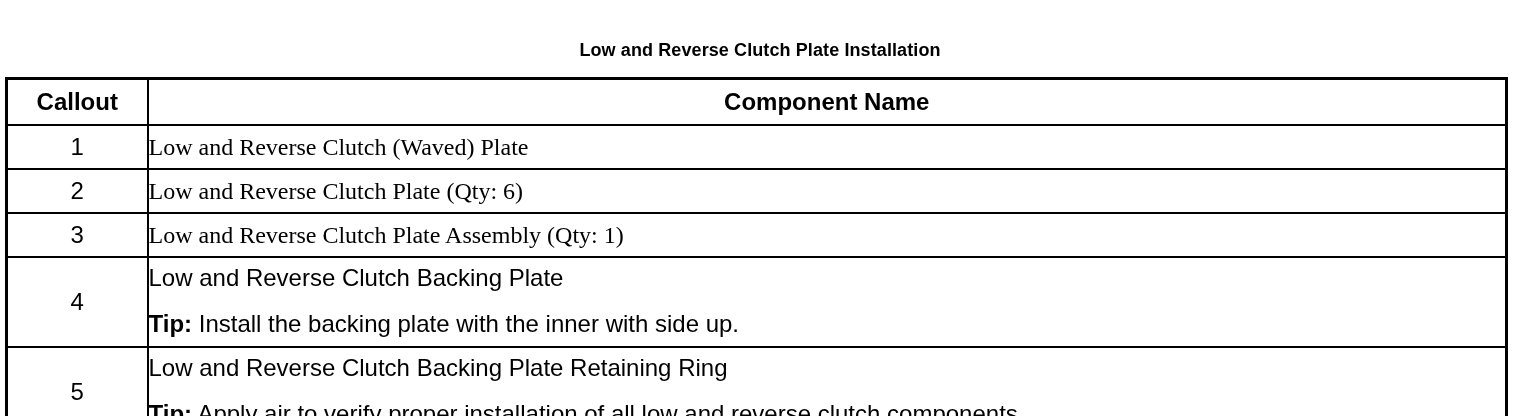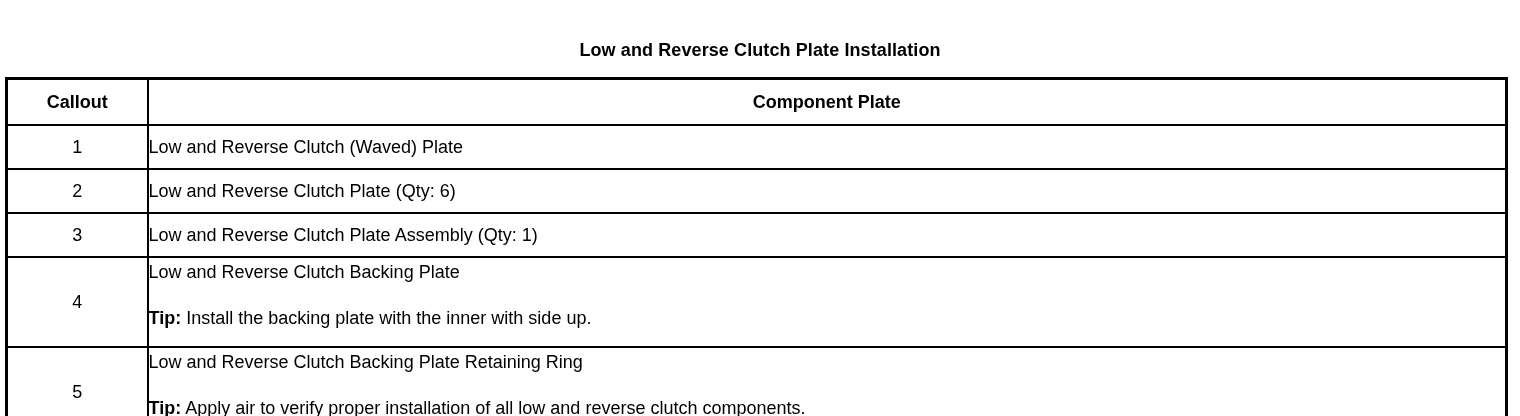--- a/index.html
+++ b/index.html
@@ -52,21 +52,21 @@
     background: #ffffff;
   }
 
   table.component-table col.col-callout { width: 141px; }
   table.component-table col.col-name    { width: 1359px; }
 
   table.component-table th,
   table.component-table td {
     border: 2px solid #000000;
     vertical-align: middle;
-    font-size: 18px;
+    font-size: 24px;
     line-height: 22px;
     padding: 0;
   }
 
   
   .hdr-callout,
   .hdr-name {
     height: 44px;
     font-weight: bold;
     text-align: center;
@@ -88,59 +88,60 @@
     padding: 0 6px;
   }
 
   td.cell-name.tall {
     height: 88px;
     vertical-align: top;
   }
 
   .name-line {
     display: block;
-    padding-top: 3px;
+    padding-top: 9px;
   }
 
   .tip-line {
     display: block;
     padding-top: 24px;
   }
 
   .tip-label {
     font-weight: bold;
     text-align: right;
   }
 
   .tip-text {
     font-weight: normal;
   }
 
   .single-line {
     display: block;
     padding: 10px 0 10px 0;
+    font-family: Liberation Serif, serif;
   }
 </style>
 </head>
 <body>
 
 <div class="page">
 
   <div class="doc-title">Low and Reverse Clutch Plate Installation</div>
 
   <div class="table-wrap">
     <table class="component-table">
       <colgroup>
         <col class="col-callout">
         <col class="col-name">
       </colgroup>
       <thead>
         <tr>
           <th class="hdr-callout">Callout</th>
-          <th class="hdr-name">Component Plate</th>
+          <th class="hdr-name">Component Name</th>
         </tr>
       </thead>
       <tbody>
 
         <tr>
           <td class="cell-callout">1</td>
           <td class="cell-name">
             <span class="single-line">Low and Reverse Clutch (Waved) Plate</span>
           </td>
         </tr>

